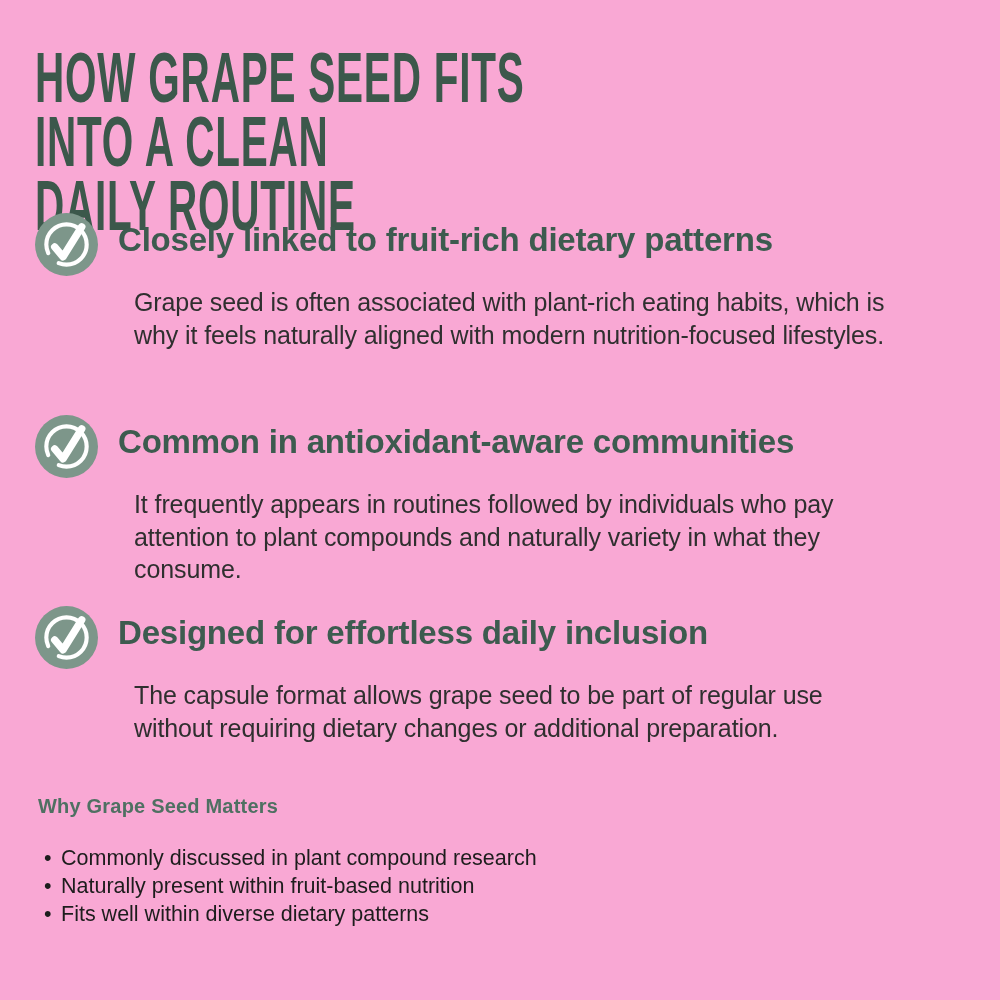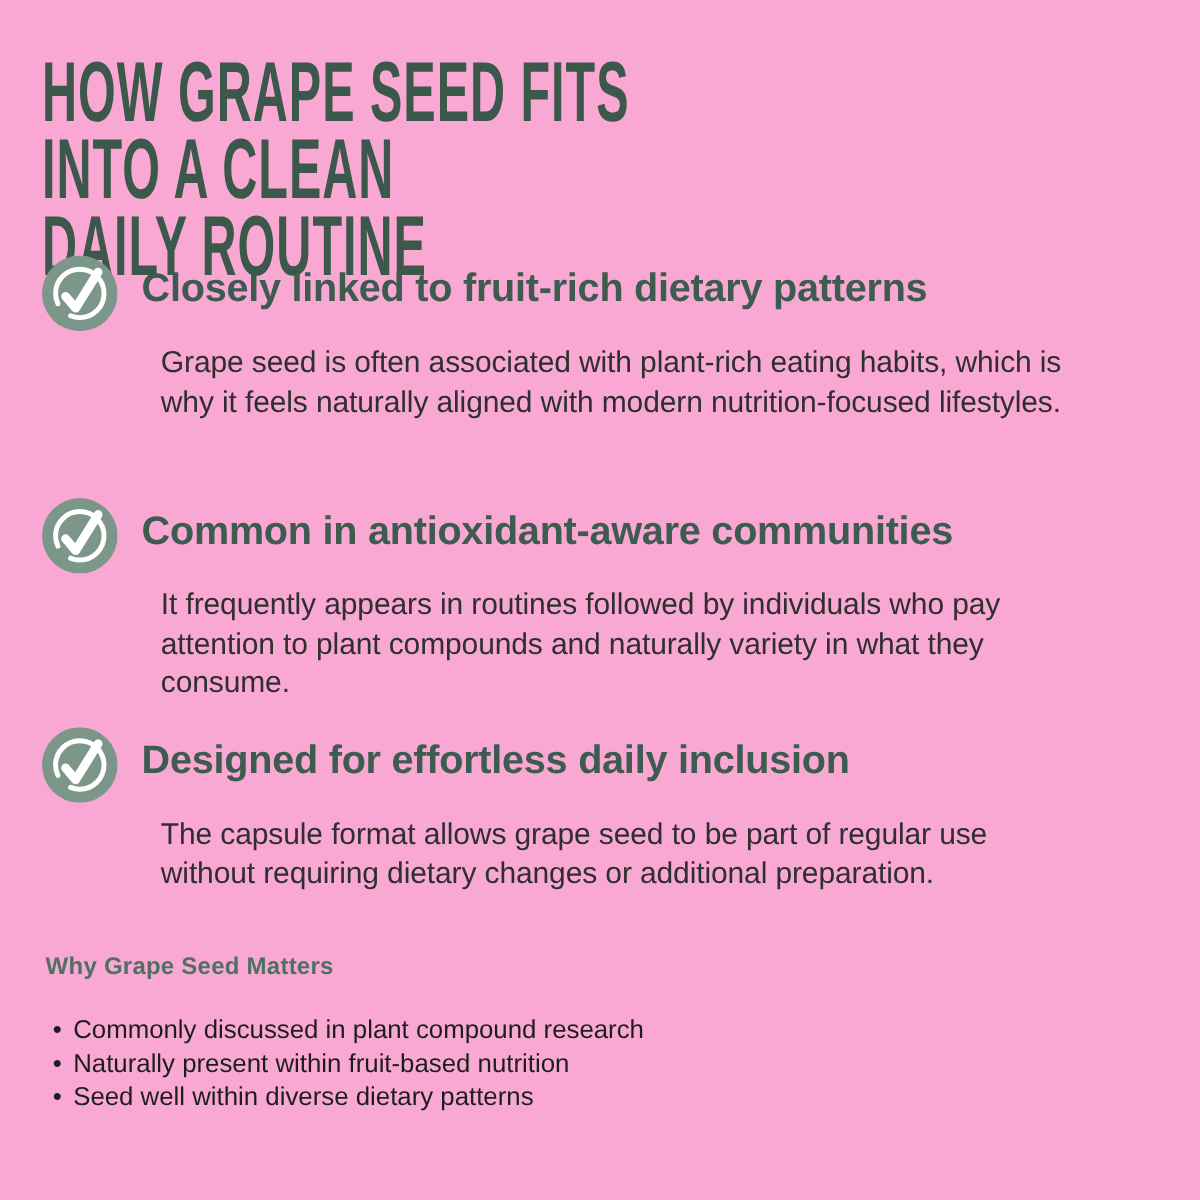--- a/index.html
+++ b/index.html
@@ -122,17 +122,17 @@
 
   <h3 class="why-heading">Why Grape Seed Matters</h3>
   <ul class="why-list">
     <li>
       <span class="bullet-mark">•</span><span>Commonly discussed in plant compound research</span>
     </li>
     <li>
       <span class="bullet-mark">•</span><span>Naturally present within fruit-based nutrition</span>
     </li>
     <li>
-      <span class="bullet-mark">•</span><span>Seed well within diverse dietary patterns</span>
+      <span class="bullet-mark">•</span><span>Fits well within diverse dietary patterns</span>
     </li>
   </ul>
 
 </div>
 
 </body></html>

